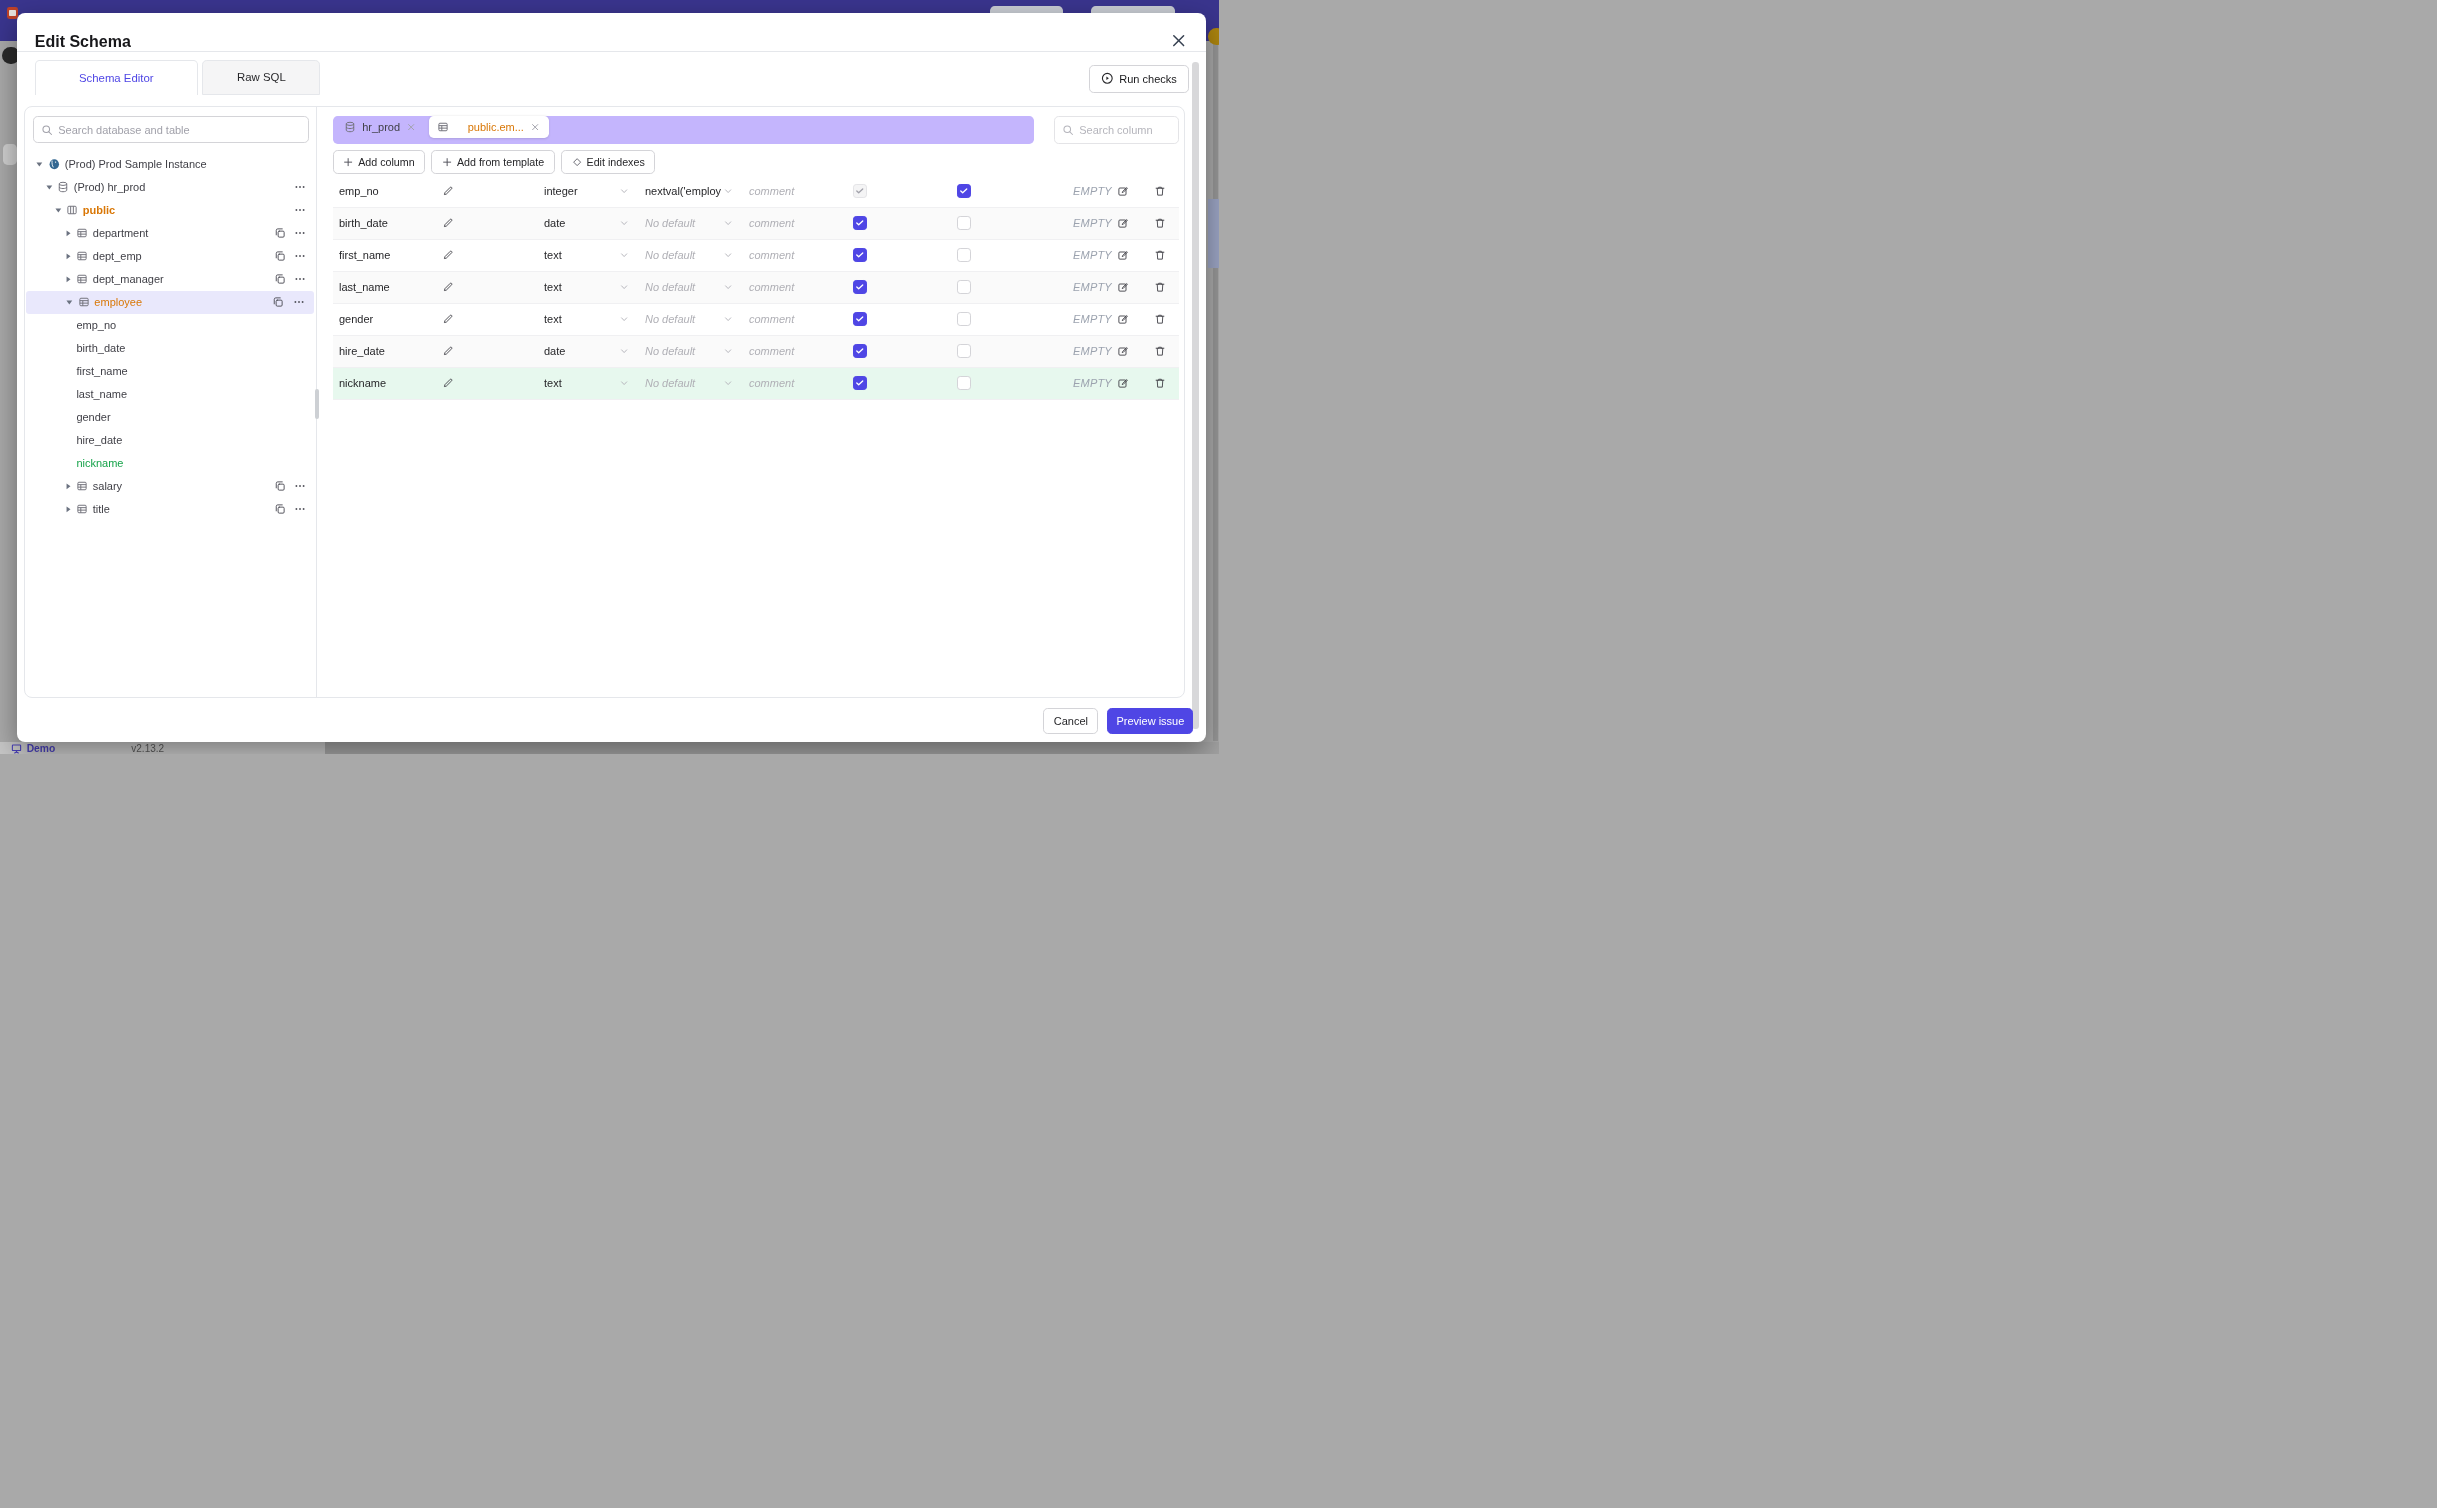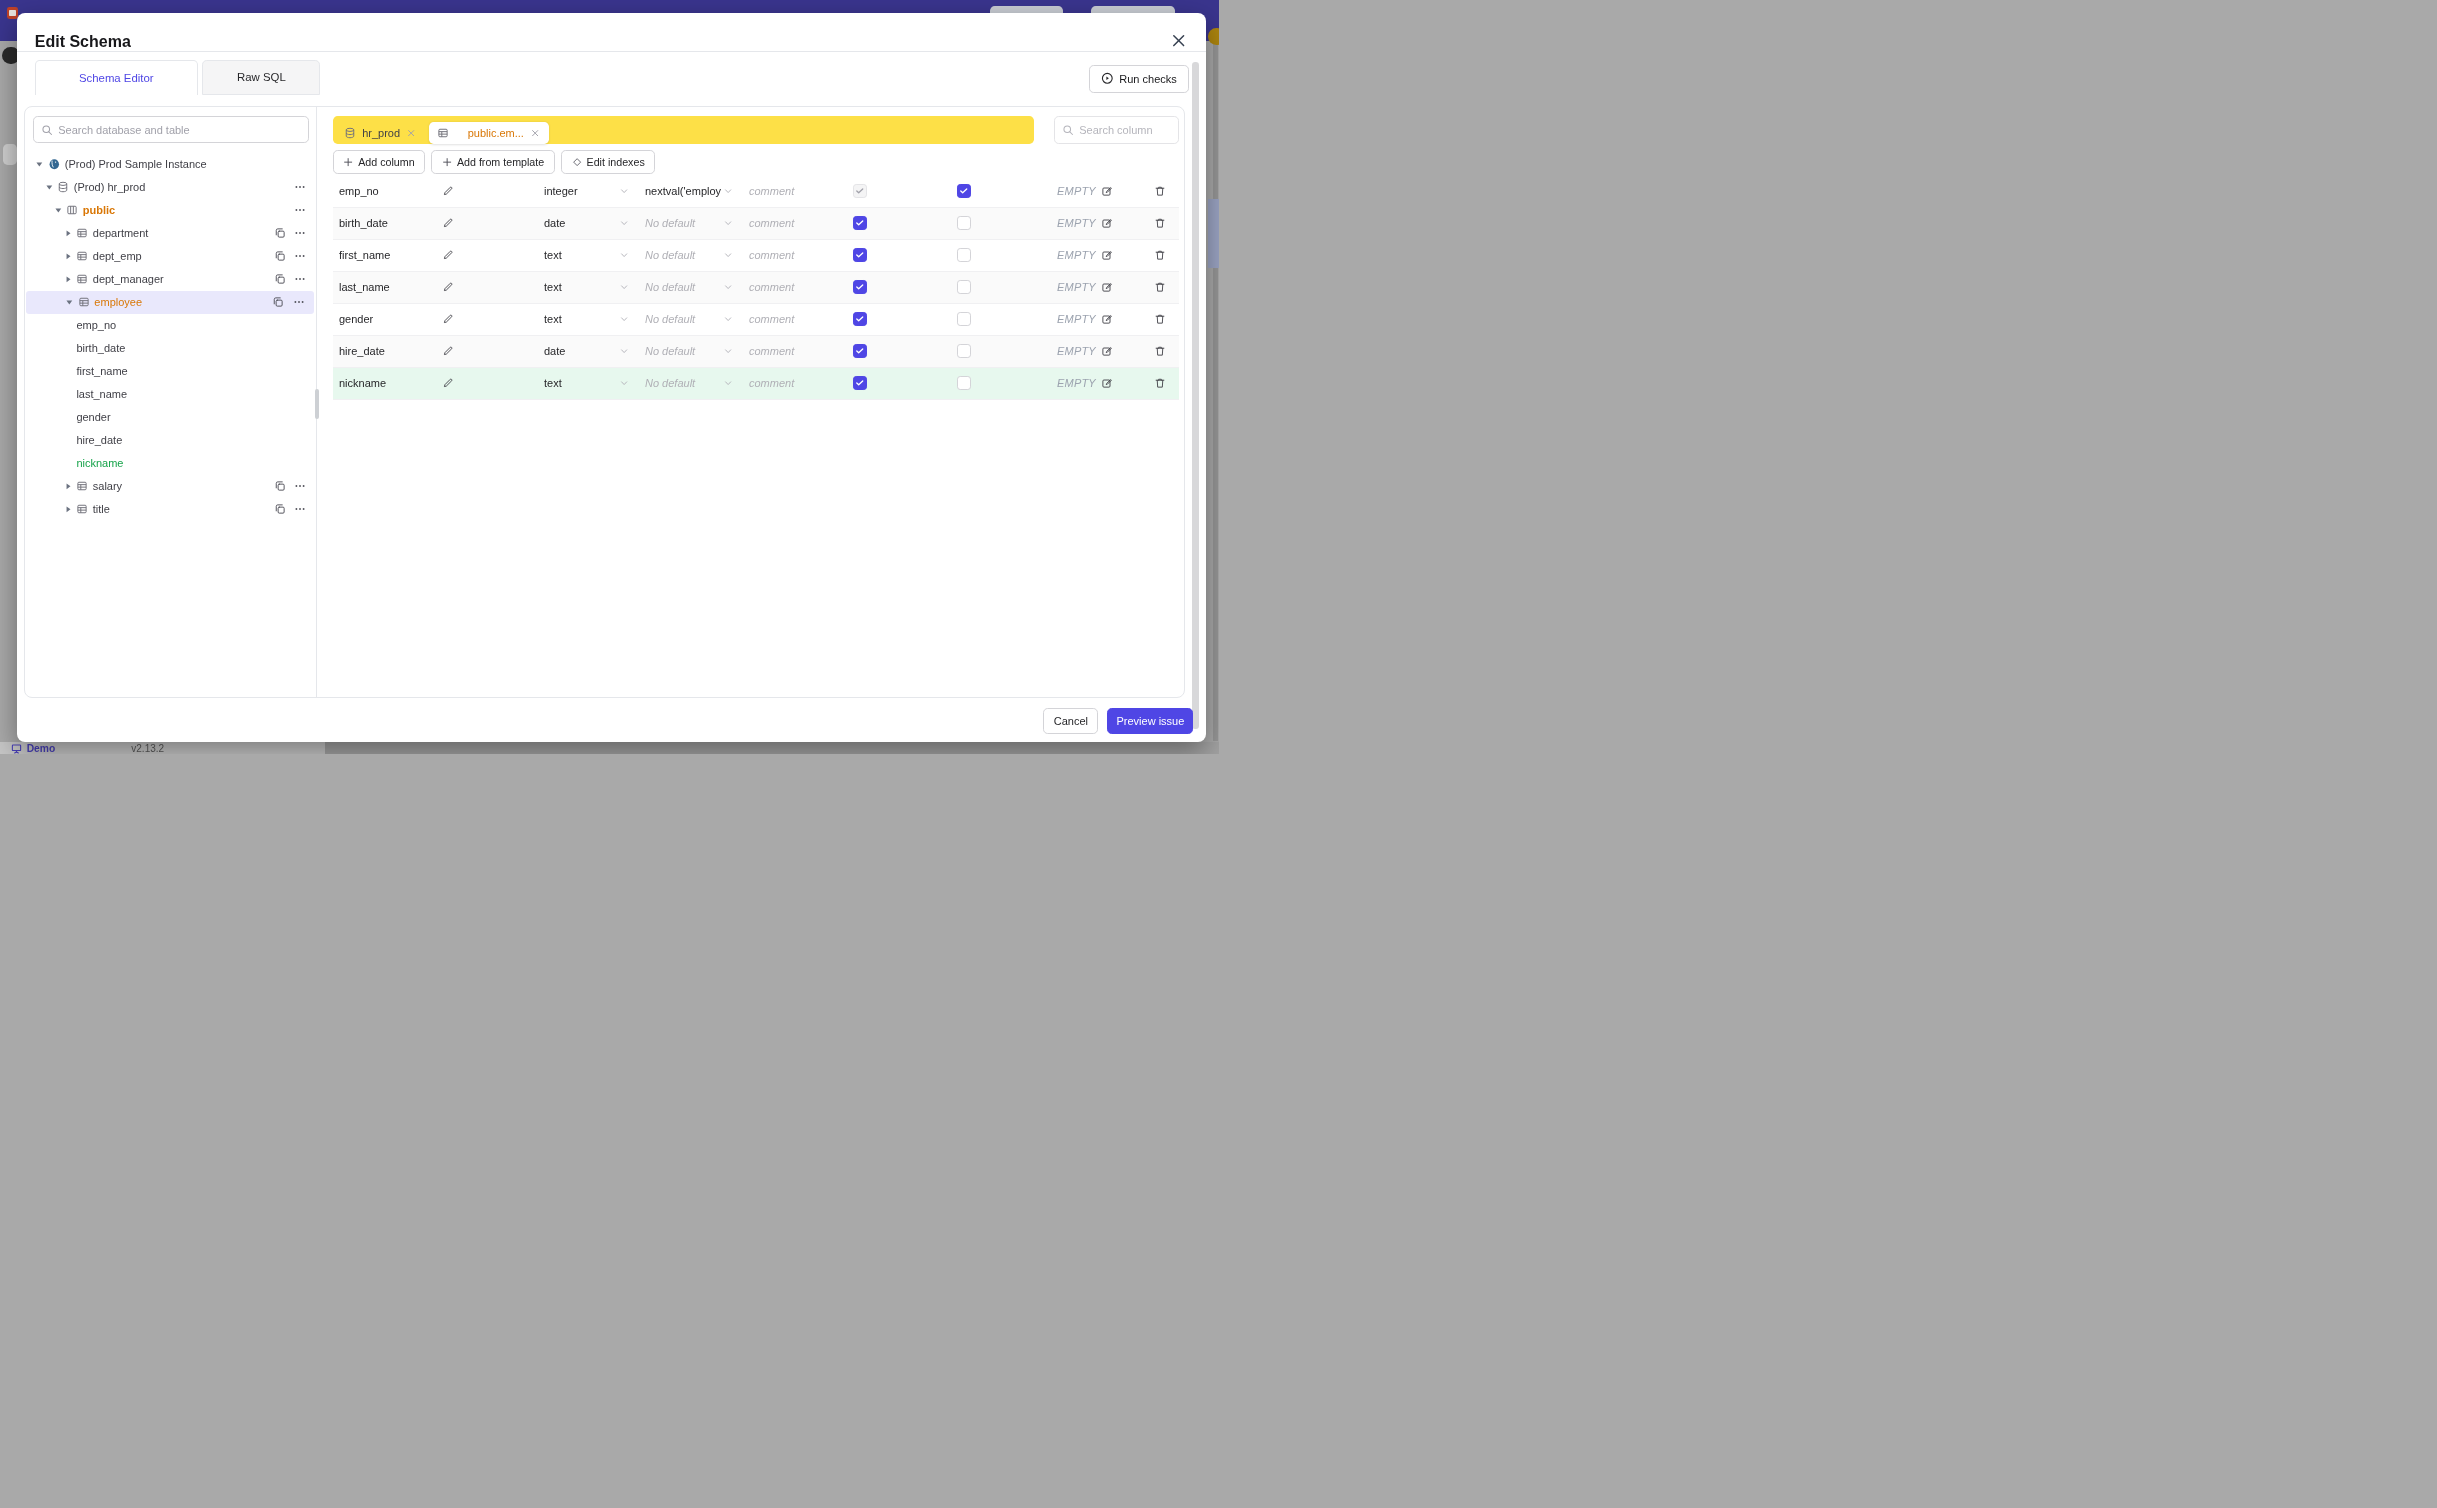--- a/index.html
+++ b/index.html
@@ -63,22 +63,22 @@
   .tree-row .ticon { margin-left:2.4px; color:#71717a; flex:none; }
   .tree-row .lbl { margin-left:4.7px; white-space:nowrap; }
   .tree-row .flex1 { flex:1; }
   .tree-row .act { color:#52525b; margin-left:8.7px; flex:none; }
   .t-orange { color:#d97706 !important; }
   .t-green { color:#16a34a !important; }
   .grip { position:absolute; left:290px; top:282px; width:4px; height:30px; background:#cdd0d4; border-radius:2.4px; }
 
   
   .right-pane { position:absolute; left:292px; top:0; width:869px; height:100%; }
-  .chips-bar { position:absolute; left:16px; top:9.5px; width:701px; height:28px; background:#fde047; border-radius:4.7px;
-    display:flex; align-items:flex-end; padding:0 3.2px; gap:4.7px; }
+  .chips-bar { position:absolute; left:16px; top:9.5px; width:701px; height:28px; background:#c4b5fd; border-radius:4.7px;
+    display:flex; align-items:flex-start; padding:0 3.2px; gap:4.7px; }
   .chip { display:flex; align-items:center; gap:6.3px; height:22px; padding:0 8px; border-radius:4.7px; font-size:11px; color:#3f3f46; cursor:pointer; }
   .chip .cicon { color:#71717a; }
   .chip .x { color:#a1a1aa; }
   .chip.active { background:#fff; box-shadow:0 0.8px 2.4px rgba(0,0,0,.12); }
   .chip.active .clabel { color:#d97706;margin-left:12px; }
   .col-search { position:absolute; right:7px; top:9.5px; width:125px; height:28px; display:flex; align-items:center;
     border:0.8px solid #e4e4e7; border-radius:4.7px; padding:0 7px; gap:5.5px; color:#a1a1aa; background:#fff;margin-left:38px; }
   .col-search input { border:none; outline:none; width:100%; font-size:11px; font-family:inherit; background:transparent; }
   .col-search input::placeholder { color:#b5b5bc; }
 
@@ -98,21 +98,21 @@
   .cell { padding-left:6.3px; display:flex; align-items:center; overflow:hidden; white-space:nowrap; height:100%; }
   .c-class { padding-left:16px; color:#3f3f46; }
   .sel-like { justify-content:space-between; padding-right:9.5px; cursor:pointer; }
   .chev { color:#b4b4bb; flex:none; margin-left:1.6px; }
   .ph { font-style:italic; color:#b0b0b6; }
   .val { color:#27272a; overflow:hidden; }
   .cb { width:13.4px; height:13.4px; border-radius:3.2px; border:0.8px solid #d4d4d8; background:#fff; margin-left:3.2px;
         display:flex; align-items:center; justify-content:center; cursor:pointer; flex:none; }
   .cb.checked { background:#4f46e5; border-color:#4f46e5; }
   .cb.checked-disabled { background:#f4f4f5; border-color:#e4e4e7; cursor:default; }
-  .fk-empty { font-style:italic; color:#9ca3af; letter-spacing:0.2px; }
+  .fk-empty { font-style:italic; color:#9ca3af; letter-spacing:0.2px;margin-left:16px; }
   .fk-edit { color:#3f3f46; margin-left:4.7px; cursor:pointer; }
   .c-act { justify-content:center; padding-left:0; }
   .trash { color:#3f3f46; cursor:pointer; }
 
   .m-scrollbar { position:absolute; left:1175px; top:49px; width:6.3px; height:667px; border-radius:3.2px; background:#d8d8da; }
 
   .footer-btn { position:absolute; top:695px; height:26px; border-radius:4.7px; font-size:11px; font-family:inherit;
     display:flex; align-items:center; justify-content:center; cursor:pointer; }
   .btn-cancel { left:1026px; width:55px; background:#fff; border:0.8px solid #d4d4d8; color:#27272a; }
   .btn-primary { left:1090px; width:86px; background:#4f46e5; border:0.8px solid #4f46e5; color:#fff; }

